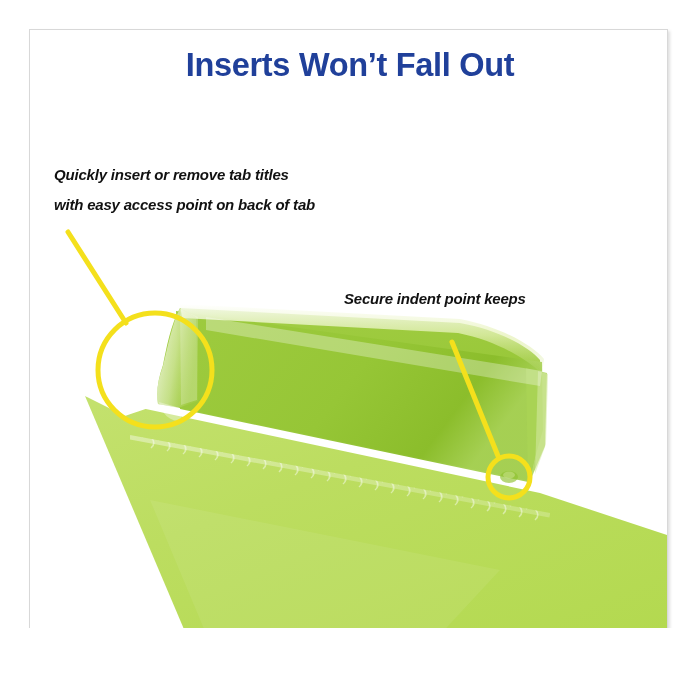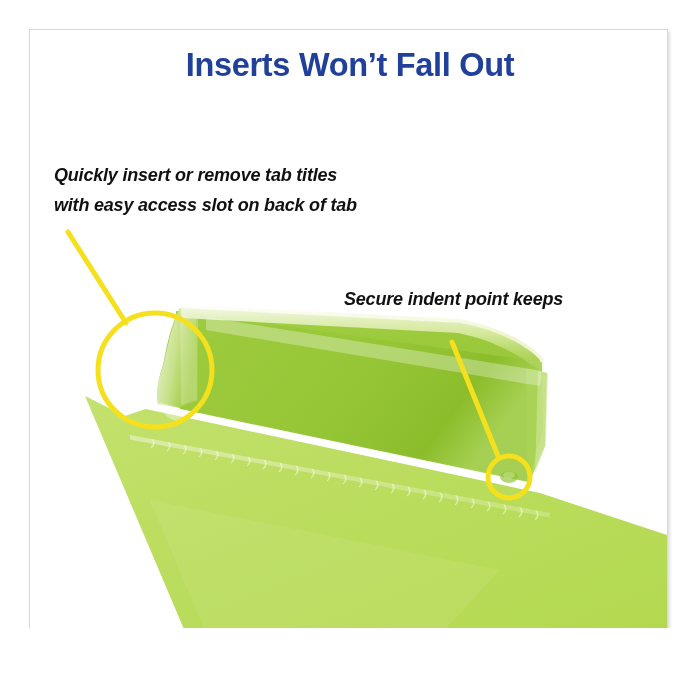--- a/index.html
+++ b/index.html
@@ -54,21 +54,21 @@
     letter-spacing: -0.3px;
     color: #20409a;
     font-family: "Liberation Sans", sans-serif;
     white-space: nowrap;
   }
   .callout-text {
     position: absolute;
     font-style: italic;
     font-weight: bold;
     color: #111111;
-    font-size: 18px;
+    font-size: 15px;
     line-height: 30px;
     letter-spacing: -0.2px;
     font-family: "Liberation Sans", sans-serif;
     white-space: nowrap;
   }
   #callout-left-text {
     left: 54px;
     top: 160px;
     text-align: left;
   }
@@ -213,20 +213,20 @@
     <g>
       <path d="M 452,342 L 498,456" stroke="#f4e01c" stroke-width="5" stroke-linecap="round" fill="none"></path>
       <circle cx="509" cy="477" r="21" stroke="#f4e01c" stroke-width="5" fill="none"></circle>
     </g>
   </svg>
 
   <div id="headline">Inserts Won’t Fall Out</div>
 
   <div id="callout-left-text" class="callout-text">
     <span class="callout-line1">Quickly insert or remove tab titles</span>
-    <span class="callout-line2">with easy access slot on back of tab</span>
+    <span class="callout-line2">with easy access point on back of tab</span>
   </div>
 
   <div id="callout-right-text" class="callout-text">
     <span class="callout-line1">Secure indent point keeps</span>
   </div>
 
 </div>
 
 </body></html>

